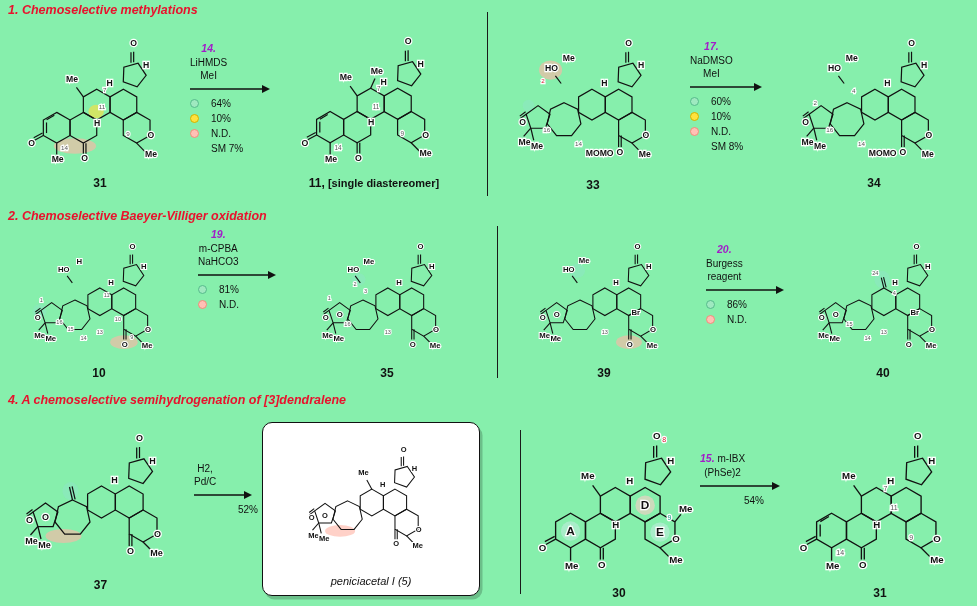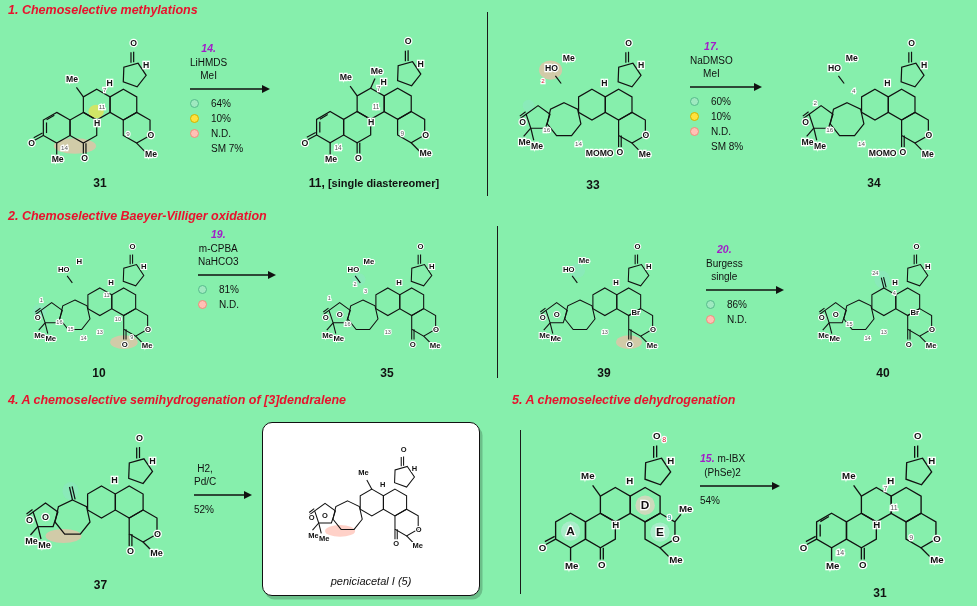--- a/index.html
+++ b/index.html
@@ -8,40 +8,39 @@
   .sec-title{position:absolute;font-size:12.5px;font-weight:bold;font-style:italic;color:#e8122d;white-space:nowrap;}
   .vdiv{position:absolute;width:1.4px;background:#1a1a1a;}
   .struct{position:absolute;}
   .clabel{position:absolute;text-align:center;font-size:12px;font-weight:bold;color:#111;white-space:nowrap;}
   .clabel .n{font-weight:bold;font-size:11px;}
   .rxn{position:absolute;display:flex;flex-direction:column;align-items:flex-start;font-size:10px;line-height:1.3;}
   .rxn .above{text-align:center;margin-bottom:2px;}
   .step{color:#a21cc9;font-weight:bold;font-style:italic;font-size:10.5px;}
   .rg{color:#111;}
   .yields{margin-top:3px;display:flex;flex-direction:column;gap:2px;align-items:flex-start;}
-  .yields.center{align-items:center;}
+  .yields.center{align-items:center;margin-left:44px;}
   .yrow{display:flex;align-items:center;gap:12px;}
   .dot{width:9px;height:9px;border-radius:50%;box-sizing:border-box;display:inline-block;}
   .dot.g{background:#9fe9c0;border:1px solid #56bb8b;}
   .dot.y{background:#ffe23e;border:1px solid #d2b200;}
   .dot.p{background:#ffc0b5;border:1px solid #ef8d7a;}
   .dot.none{visibility:hidden;}
   .pbox{position:absolute;border:1.6px solid #111;border-radius:10px;background:#fff;
         box-shadow:2.5px 3.5px 0 rgba(0,0,0,0.20);}
   .pbox .clabel{font-weight:normal;font-size:11px;font-style:italic;}
 </style>
 </head>
 <body>
 
 <div id="fig">
 
   <div class="sec-title" style="left:8px;top:3px;">1. Chemoselective methylations</div>
   <div class="sec-title" style="left:8px;top:209px;">2. Chemoselective Baeyer-Villiger oxidation</div>
   <div class="sec-title" style="left:8px;top:393px;">4. A chemoselective semihydrogenation of [3]dendralene</div>
-  <div class="sec-title" style="left:512px;top:393px;">5. A chemoselective dehydrogenation</div>
 
   <div class="vdiv" style="left:487px;top:12px;height:184px;"></div>
   <div class="vdiv" style="left:497px;top:226px;height:152px;"></div>
   <div class="vdiv" style="left:520px;top:430px;height:164px;"></div>
 
   <div class="struct" style="left:14px;top:20px;width:172px;height:152px;"><svg viewBox="0 0 150 158" width="100%" height="100%" preserveAspectRatio="xMidYMid meet">
         <ellipse cx="71" cy="95" rx="8" ry="7" fill="#ffdf3d" opacity="0.62"></ellipse>
         <ellipse cx="49" cy="131" rx="22" ry="8" fill="#ffb4a6" opacity="0.62"></ellipse>
         <polygon points="30.0,96.0 43.9,104.0 43.9,120.0 30.0,128.0 16.1,120.0 16.1,104.0" fill="none" stroke="#111" stroke-width="1.25"></polygon>
         <polygon points="57.7,96.0 71.6,104.0 71.6,120.0 57.7,128.0 43.8,120.0 43.8,104.0" fill="none" stroke="#111" stroke-width="1.25"></polygon>
@@ -383,21 +382,21 @@
         <text x="52" y="43" text-anchor="middle" font-size="9" font-weight="bold" fill="#111" stroke="#fff" stroke-width="2.4" paint-order="stroke" font-family="&quot;Liberation Sans&quot;, sans-serif">Me</text>
         <text x="112" y="103" text-anchor="middle" font-size="9" font-weight="bold" fill="#111" stroke="#fff" stroke-width="2.4" paint-order="stroke" font-family="&quot;Liberation Sans&quot;, sans-serif">Br</text>
         <text x="76" y="126" text-anchor="middle" font-size="6.5" font-weight="normal" fill="#555" stroke="#fff" stroke-width="2.4" paint-order="stroke" font-family="&quot;Liberation Sans&quot;, sans-serif">13</text>
       </svg></div>
   <div class="clabel" style="left:506px;top:366px;width:196px;">39</div>
 
   <div class="rxn" style="left:706px;top:243px;width:86px;">
     <div class="above">
       <div class="step">20.</div>
       <div class="rg">Burgess</div>
-      <div class="rg">single</div>
+      <div class="rg">reagent</div>
     </div>
     <svg width="78" height="10" viewBox="0 0 78 10">
         <line x1="0" y1="5" x2="70" y2="5" stroke="#111" stroke-width="1.6"></line>
         <polygon points="70,1 78,5 70,9" fill="#111"></polygon>
       </svg>
     <div class="yields">
       <div class="yrow">
           <span class="dot g"></span>
           <span>86%</span>
         </div>
@@ -559,20 +558,21 @@
         <text x="85" y="69" text-anchor="middle" font-size="9" font-weight="bold" fill="#111" stroke="#fff" stroke-width="2.4" paint-order="stroke" font-family="&quot;Liberation Sans&quot;, sans-serif">H</text>
         <text x="46" y="64" text-anchor="middle" font-size="9" font-weight="bold" fill="#111" stroke="#fff" stroke-width="2.4" paint-order="stroke" font-family="&quot;Liberation Sans&quot;, sans-serif">Me</text>
         <text x="72" y="110" text-anchor="middle" font-size="9" font-weight="bold" fill="#111" stroke="#fff" stroke-width="2.4" paint-order="stroke" font-family="&quot;Liberation Sans&quot;, sans-serif">H</text>
         <text x="30" y="116" text-anchor="middle" font-size="11" font-weight="bold" fill="#111" stroke="#fff" stroke-width="2.4" paint-order="stroke" font-family="&quot;Liberation Sans&quot;, sans-serif">A</text>
         <text x="99.3" y="92" text-anchor="middle" font-size="11" font-weight="bold" fill="#111" stroke="#fff" stroke-width="2.4" paint-order="stroke" font-family="&quot;Liberation Sans&quot;, sans-serif">D</text>
         <text x="113.1" y="117" text-anchor="middle" font-size="11" font-weight="bold" fill="#111" stroke="#fff" stroke-width="2.4" paint-order="stroke" font-family="&quot;Liberation Sans&quot;, sans-serif">E</text>
         <text x="117" y="30" text-anchor="middle" font-size="6.5" font-weight="normal" fill="#d81a2f" stroke="#fff" stroke-width="2.4" paint-order="stroke" font-family="&quot;Liberation Sans&quot;, sans-serif">8</text>
         <text x="122" y="102" text-anchor="middle" font-size="6.5" font-weight="normal" fill="#0e9a82" stroke="#fff" stroke-width="2.4" paint-order="stroke" font-family="&quot;Liberation Sans&quot;, sans-serif">9</text>
         <text x="137" y="95" text-anchor="middle" font-size="9" font-weight="bold" fill="#111" stroke="#fff" stroke-width="2.4" paint-order="stroke" font-family="&quot;Liberation Sans&quot;, sans-serif">Me</text>
       </svg></div>
+  <div class="clabel" style="left:528px;top:586px;width:182px;">30</div>
 
   <div class="rxn" style="left:700px;top:452px;width:88px;">
     <div class="above">
       <div><span class="step">15.</span> <span class="rg">m-IBX</span></div>
       <div class="rg">(PhSe)2</div>
     </div>
     <svg width="80" height="10" viewBox="0 0 80 10">
         <line x1="0" y1="5" x2="72" y2="5" stroke="#111" stroke-width="1.6"></line>
         <polygon points="72,1 80,5 72,9" fill="#111"></polygon>
       </svg>

